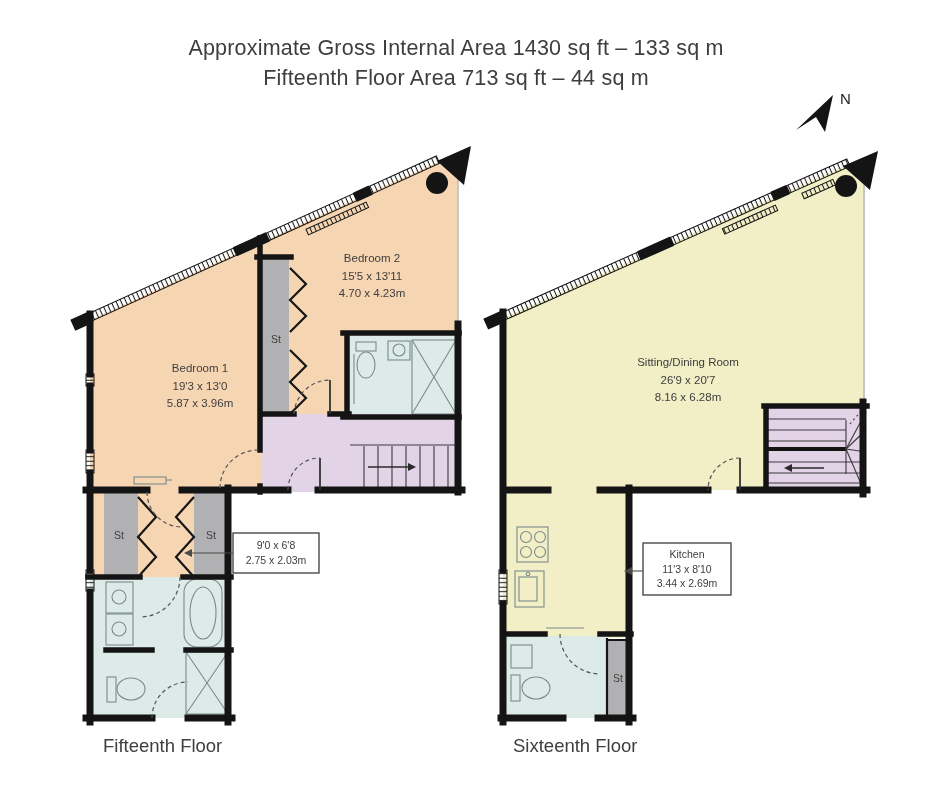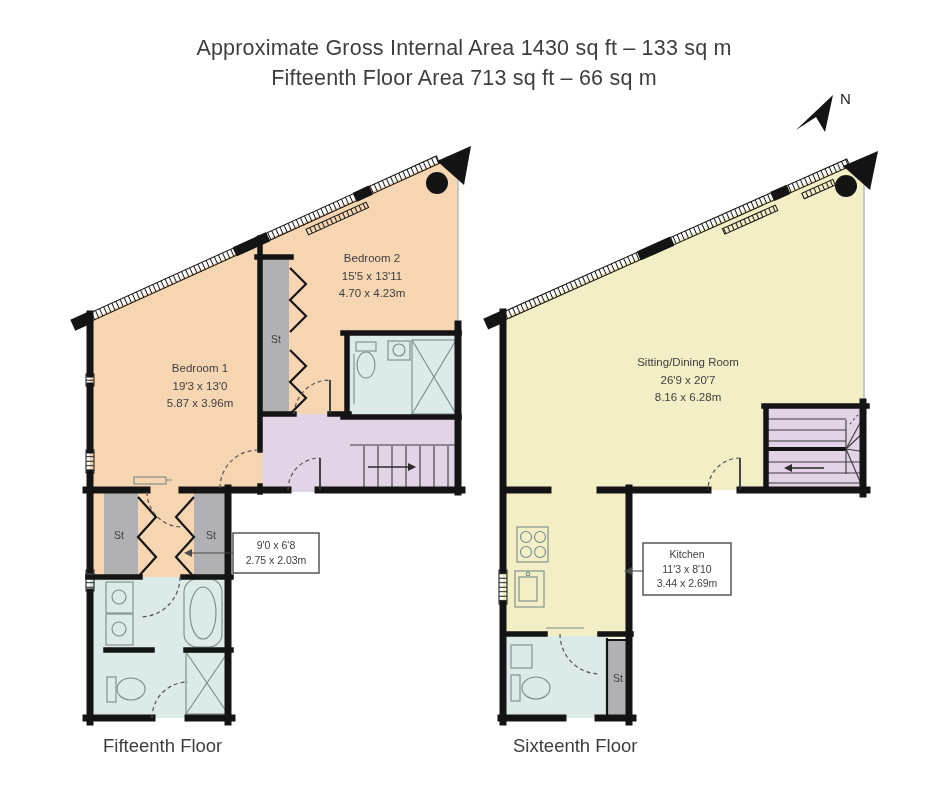--- a/index.html
+++ b/index.html
@@ -1,18 +1,18 @@
 <!DOCTYPE html>
 <html style="--c-bedroom: #f6d5b2; --c-living: #f2eec6; --c-hall: #e3d3e6; --c-bathroom: #dcebe8; --c-storage: #b1b1b3; --c-wall: #141414; --c-text: #3e3e3e;"><head>
 <meta charset="utf-8">
 <style>
   html,body{margin:0;padding:0;background:#ffffff;}
   .canvas{position:relative;width:940px;height:789px;background:#fff;overflow:hidden;
           font-family:"Liberation Sans",sans-serif;}
-  .title-block{position:absolute;left:8px;top:33px;width:912px;text-align:center;
+  .title-block{position:absolute;left:0;top:33px;width:912px;text-align:center;
                color:var(--c-text,#3e3e3e);}
   .title-block div{font-size:21.5px;line-height:30px;letter-spacing:.2px;}
   .plan-svg{position:absolute;left:0;top:0;}
 
   .f-bed{fill:var(--c-bedroom,#f6d5b2);}
   .f-liv{fill:var(--c-living,#f2eec6);}
   .f-hall{fill:var(--c-hall,#e3d3e6);}
   .f-bath{fill:var(--c-bathroom,#dcebe8);}
   .f-st{fill:var(--c-storage,#b1b1b3);}
 
@@ -44,21 +44,21 @@
   .leader{stroke:#4a4a4a;stroke-width:1.1;fill:none;}
   .leaderhead{fill:#4a4a4a;stroke:none;}
 </style>
 </head>
 <body>
 
 <div class="canvas">
 
   <div class="title-block">
     <div>Approximate Gross Internal Area 1430 sq ft – 133 sq m</div>
-    <div>Fifteenth Floor Area 713 sq ft – 66 sq m</div>
+    <div>Fifteenth Floor Area 713 sq ft – 44 sq m</div>
   </div>
 
   <svg class="plan-svg" width="940" height="789" viewBox="0 0 940 789">
     <defs>
       <pattern id="winHatchV" width="4.5" height="12" patternUnits="userSpaceOnUse">
         <line x1="2.2" y1="-1" x2="2.2" y2="13" stroke="#141414" stroke-width="1"></line>
       </pattern>
       <pattern id="winHatchH" width="12" height="4.5" patternUnits="userSpaceOnUse">
         <line x1="-1" y1="2.2" x2="13" y2="2.2" stroke="#141414" stroke-width="1"></line>
       </pattern>

